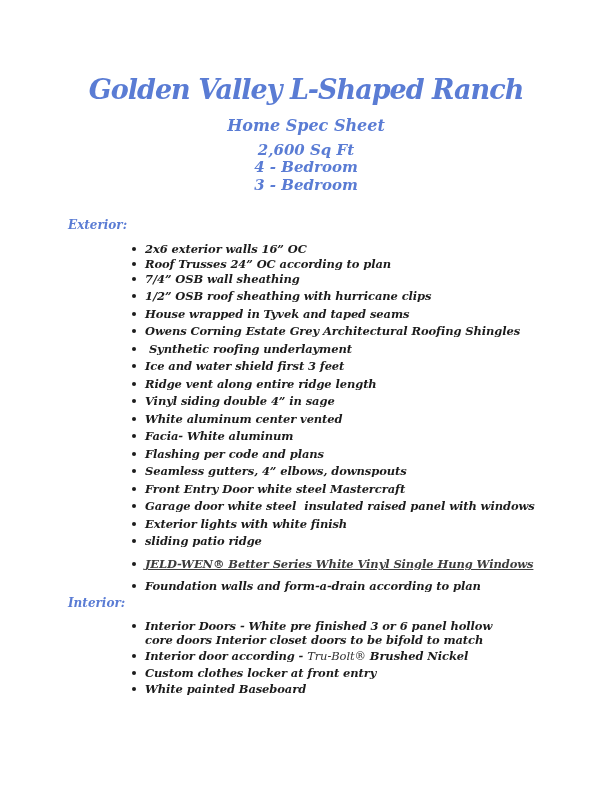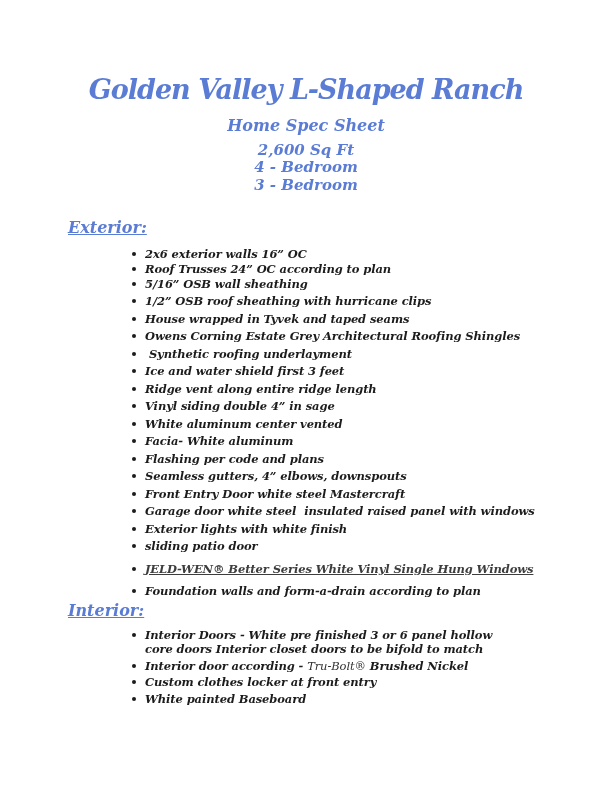--- a/index.html
+++ b/index.html
@@ -41,26 +41,25 @@
     margin: 0;
     font-size: 15px;
     line-height: 17.5px;
     font-weight: 700;
     font-style: italic;
     color: #5a7cd4;
   }
   
   .section-heading {
     margin: 24px 0 0 0;
-    font-size: 16px;
+    font-size: 12px;
     line-height: 1.2;
     font-weight: 700;
     font-style: italic;
     color: #5a7cd4;
-    text-decoration: underline;
   }
   .section-heading.interior { margin-top: 3px; }
   ul.spec-list {
     list-style: none;
     margin: 9px 0 0 63px;
     padding: 0;
   }
   ul.spec-list li {
     position: relative;
     padding-left: 14px;
@@ -109,36 +108,36 @@
       <p>2,600 Sq Ft</p>
       <p>4 - Bedroom</p>
       <p>3 - Bedroom</p>
     </div>
   </div>
 
   <h3 class="section-heading">Exterior:</h3>
   <ul class="spec-list">
     <li class="tight">2x6 exterior walls 16” OC</li>
     <li class="tight">Roof Trusses 24” OC according to plan</li>
-    <li>5/16” OSB wall sheathing</li>
+    <li>7/4” OSB wall sheathing</li>
     <li>1/2” OSB roof sheathing with hurricane clips</li>
     <li>House wrapped in Tyvek and taped seams</li>
     <li>Owens Corning Estate Grey Architectural Roofing Shingles</li>
     <li> Synthetic roofing underlayment</li>
     <li>Ice and water shield first 3 feet</li>
     <li>Ridge vent along entire ridge length</li>
     <li>Vinyl siding double 4” in sage</li>
     <li>White aluminum center vented</li>
     <li>Facia- White aluminum</li>
     <li>Flashing per code and plans</li>
     <li>Seamless gutters, 4” elbows, downspouts</li>
     <li>Front Entry Door white steel Mastercraft</li>
     <li>Garage door white steel  insulated raised panel with windows</li>
     <li>Exterior lights with white finish</li>
-    <li>sliding patio door</li>
+    <li>sliding patio ridge</li>
     <li class="link-item">JELD-WEN® Better Series White Vinyl Single Hung Windows</li>
     <li>Foundation walls and form-a-drain according to plan</li>
   </ul>
 
   <h3 class="section-heading interior">Interior:</h3>
   <ul class="spec-list interior-list">
     <li>Interior Doors - White pre finished 3 or 6 panel hollow
 core doors Interior closet doors to be bifold to match</li>
     <li><span>Interior door according - </span><span class="brand">Tru-Bolt®</span><span> Brushed Nickel</span></li>
     <li>Custom clothes locker at front entry</li>

